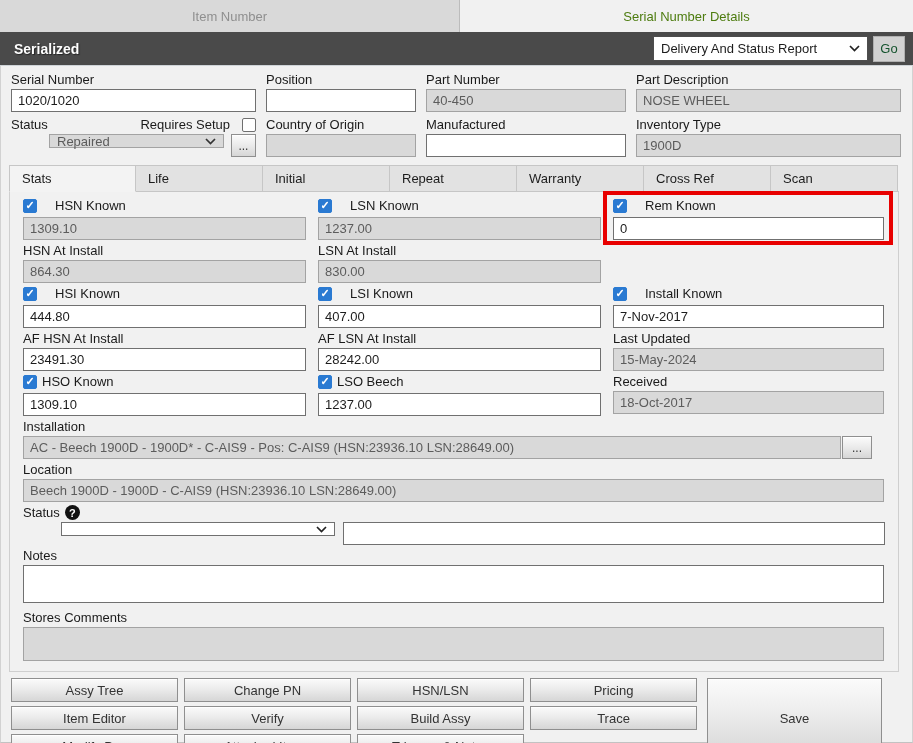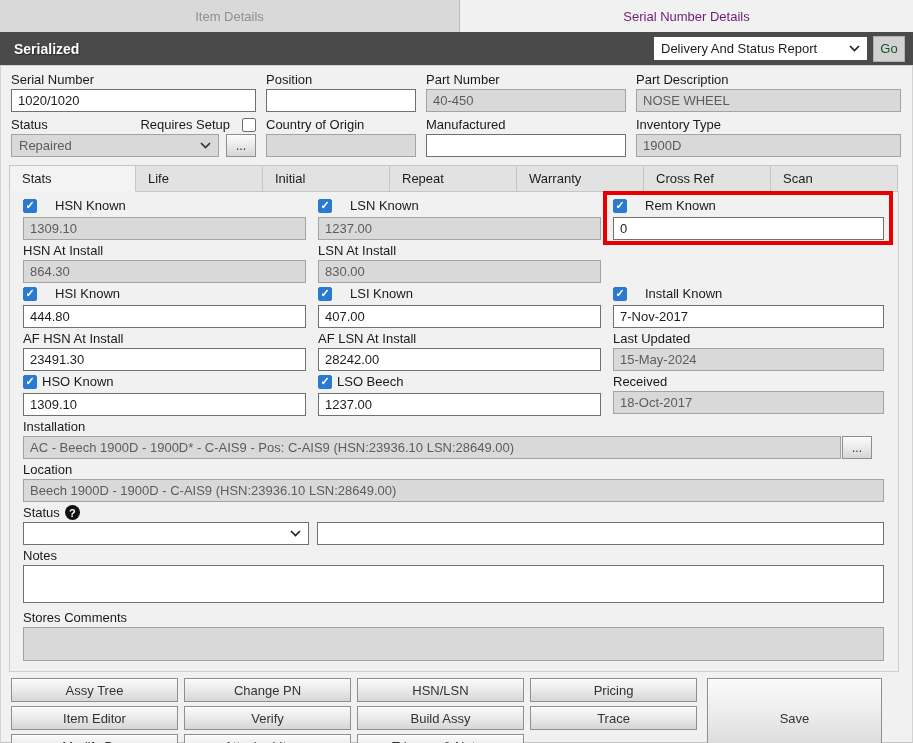--- a/index.html
+++ b/index.html
@@ -4,38 +4,38 @@
 <style>
   * { box-sizing: border-box; margin: 0; padding: 0; }
   html,body { background:#e8e8e8; }
   body { font-family: "Liberation Sans", sans-serif; }
   .screen { width:913px; height:743px; background:#f1f1f1; position:relative; overflow:hidden; }
 
   
   .top-tabs { display:flex; height:32px; }
   .top-tab { display:flex; align-items:center; justify-content:center; font-size:13px; cursor:default; }
   .top-tab.inactive { width:460px; background:#d9d9d9; color:#8f8f8f; border-right:1px solid #bcbcbc; }
-  .top-tab.active { flex:1; background:#f1f1f1; color:#701a75; }
+  .top-tab.active { flex:1; background:#f1f1f1; color:#4d7c0f; }
 
   
   .dark-bar { height:34px; background:#4a4a4a; border-bottom:1px solid #cfd4d8; display:flex; align-items:center; justify-content:space-between; padding:0 8px 0 14px; }
   .dark-bar .title { color:#fff; font-weight:bold; font-size:14px; text-shadow:1px 1px 1px #262626; }
   .bar-right { display:flex; align-items:center; gap:5px; }
   .select { background:#fff; border:1px solid #4d4d4d; height:25px; display:flex; align-items:center; justify-content:space-between; padding:0 7px; font-size:13px; color:#1c1c1c; }
   .report-select { width:215px; }
   .go-btn { width:32px; height:26px; background:#d2d2d2; border:1px solid #b0b0b0; font-size:13px; color:#14532d; }
 
   
   .lower { border-left:1px solid #d2d2d2; border-right:1px solid #d2d2d2; border-bottom:1px solid #c2c2c2; height:677px; padding-top:6px; }
 
   
   .flabel { font-size:13px; line-height:15px; color:#1a1a1a; margin-bottom:2px; white-space:nowrap; }
   .tbox { height:23px; width:100%; border:1px solid #707070; background:#fff; font-family:"Liberation Sans",sans-serif; font-size:13px; color:#1c1c1c; padding:0 6px; }
   .tbox.disabled, .sel.disabled, textarea.disabled { background:#d9d9d9; border-color:#a3a3a3; color:#5c5c5c; }
-  .sel { height:23px; border:1px solid #707070; background:#fff; display:flex; align-items:center; justify-content:space-between; padding:0 7px; font-size:13px; color:#1c1c1c; }
+  .sel { height:14px; border:1px solid #707070; background:#fff; display:flex; align-items:center; justify-content:space-between; padding:0 7px; font-size:13px; color:#1c1c1c;margin-left:38px; }
   .chev { flex:0 0 auto; }
   .browse-btn, .gbtn { border:1px solid #8f8f8f; background:linear-gradient(#fbfbfb,#ececec 45%,#d6d6d6); box-shadow:inset 0 1px 0 #fff; font-size:12px; color:#333; }
   .browse-btn { width:30px; height:23px; }
 
   
   .form-area { margin:0 0 8px 10px; }
   .frow { display:flex; gap:10px; margin-bottom:5px; }
   .w245{width:245px;} .w150{width:150px;} .w200{width:200px;} .w265{width:265px;}
   .lbl-split { display:flex; justify-content:space-between; align-items:center; }
   .ctrl-row { display:flex; gap:7px; }
@@ -72,21 +72,21 @@
   .btn-grid { display:grid; grid-template-columns:repeat(4,167px); grid-auto-rows:24px; gap:4px 6px; }
   .gbtn { height:24px; font-size:13px; }
   .save-btn { margin-left:10px; width:175px; height:80px; font-size:13px; }
 </style>
 </head>
 <body>
 
 <div class="screen">
 
   <div class="top-tabs">
-    <div class="top-tab inactive">Item Details</div>
+    <div class="top-tab inactive">Item Number</div>
     <div class="top-tab active">Serial Number Details</div>
   </div>
 
   <div class="dark-bar">
     <span class="title">Serialized</span>
     <div class="bar-right">
       <div class="select report-select">
         <span>Delivery And Status Report</span>
         <svg class="chev" width="11" height="7">
             <polyline points="1,1 5.5,5.5 10,1" fill="none" stroke="#222" stroke-width="1.7"></polyline>

